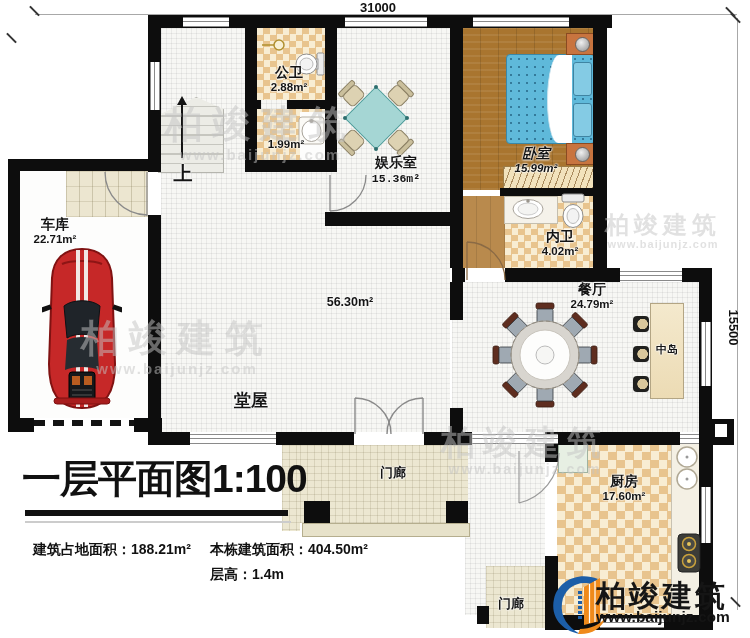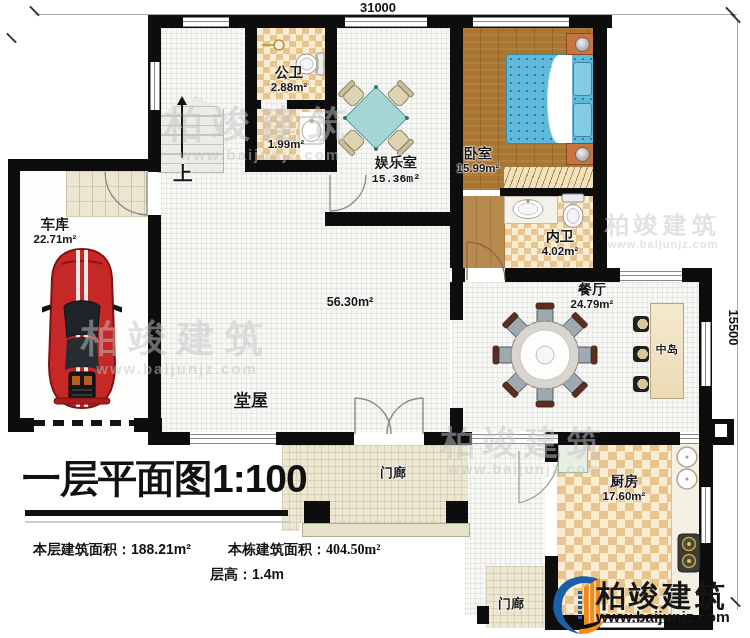--- a/index.html
+++ b/index.html
@@ -341,21 +341,21 @@
     <span>公卫</span>
     <span class="area">2.88m²</span>
   </div>
   <div class="lbl" style="left:286px;top:138px;">
     <span class="area">1.99m²</span>
   </div>
   <div class="lbl" style="left:396px;top:155px;font-family:Liberation Mono, monospace;">
     <span>娱乐室</span>
     <span class="area">15.36m²</span>
   </div>
-  <div class="lbl" style="left:478px;top:145px;">
+  <div class="lbl" style="left:536px;top:145px;font-style:italic;">
     <span>卧室</span>
     <span class="area">15.99m²</span>
   </div>
   <div class="lbl" style="left:560px;top:228px;">
     <span>内卫</span>
     <span class="area">4.02m²</span>
   </div>
   <div class="lbl" style="left:592px;top:281px;">
     <span>餐厅</span>
     <span class="area">24.79m²</span>
@@ -409,23 +409,23 @@
     <span class="wm-cn">柏竣建筑</span>
     <span class="wm-url">www.baijunjz.com</span>
   </div>
 
   <div class="title">
     <span>一层平面图</span><span>1:100</span>
   </div>
   <div class="title-bar"></div>
   <div class="title-thin"></div>
   <div class="stat" style="left:33px;top:541px;">
-    <span>本层建筑面积：</span><span>188.21m²</span>
-  </div>
-  <div class="stat" style="left:228px;top:541px;font-family:Liberation Serif, serif;">
+    <span>建筑占地面积：</span><span>188.21m²</span>
+  </div>
+  <div class="stat" style="left:210px;top:541px;">
     <span>本栋建筑面积：</span><span>404.50m²</span>
   </div>
   <div class="stat" style="left:210px;top:566px;">
     <span>层高：</span><span>1.4m</span>
   </div>
 
   <svg class="svgfx" style="left:548px;top:571px;z-index:8;" width="68" height="66" viewBox="0 0 68 66">
     <path d="M50,8 C30,0 10,10 6,28 C2,46 14,60 32,63 C20,56 12,46 14,32 C16,16 32,8 46,14 Z" fill="#1c5ea8"></path>
     <polygon points="36,16 52,7 52,50 36,54" fill="#ef8a1b"></polygon>
     <line x1="41.5" y1="13" x2="41.5" y2="52" stroke="#fff" stroke-width="1.2"></line>

